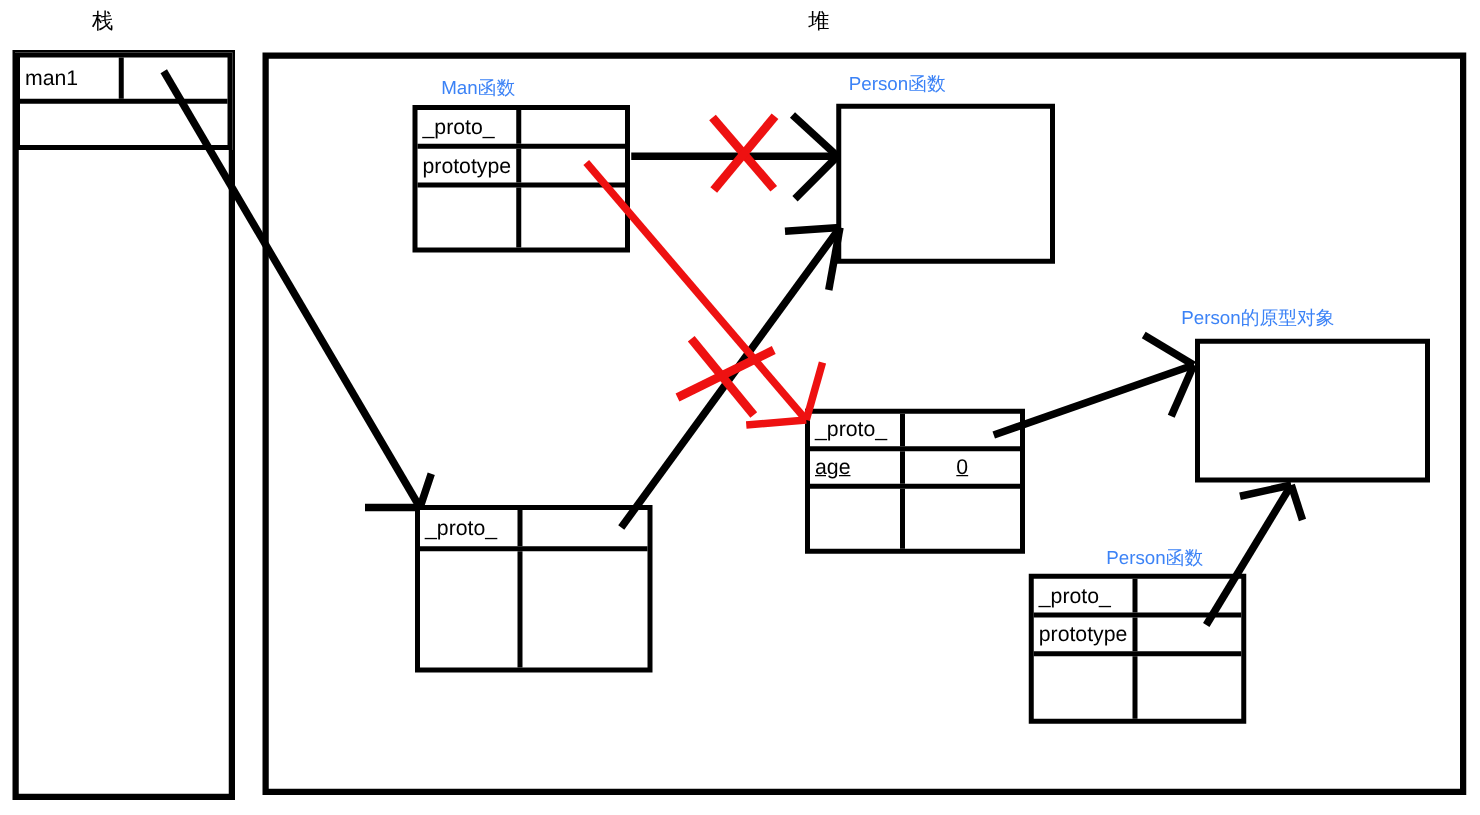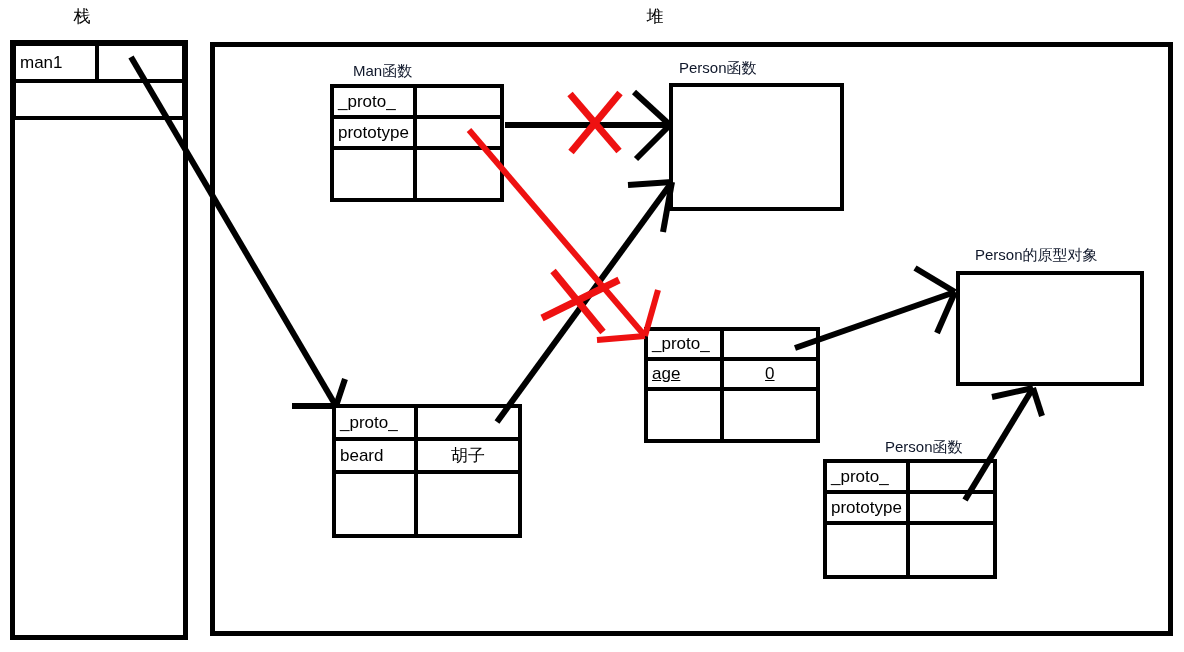--- a/index.html
+++ b/index.html
@@ -74,21 +74,21 @@
   .plain-box {
     position: absolute;
     border: 4px solid #000;
     box-sizing: border-box;
     background: #fff;
   }
   
   .box-caption {
     position: absolute;
     font-size: 15px;
-    color: #0f172a;
+    color: #3b82f6;
     white-space: nowrap;
     line-height: 1;
   }
   
   #arrows {
     position: absolute;
     left: 0;
     top: 0;
     width: 1184px;
     height: 652px;
@@ -148,24 +148,20 @@
 
   <div class="box-caption" style="left:679px; top:60px;">Person函数</div>
 
   <div class="plain-box" style="left:669px; top:83px; width:175px; height:128px;"></div>
 
   <div class="obj-box" style="left:332px; top:404px; width:190px; height:134px;">
     <div class="obj-row" style="flex:0 0 33px;">
       <div class="obj-cell key" style="flex:0 0 45%;">_proto_</div>
       <div class="obj-cell val"></div>
     </div>
-    <div class="obj-row" style="flex:0 0 33px;">
-      <div class="obj-cell key" style="flex:0 0 45%;">beard</div>
-      <div class="obj-cell val">胡子</div>
-    </div>
     <div class="obj-row">
       <div class="obj-cell key" style="flex:0 0 45%;"></div>
       <div class="obj-cell val"></div>
     </div>
   </div>
 
   <div class="obj-box" style="left:644px; top:327px; width:176px; height:116px;">
     <div class="obj-row" style="flex:0 0 30px;">
       <div class="obj-cell key" style="flex:0 0 45%;">_proto_</div>
       <div class="obj-cell val"></div>
@@ -173,21 +169,21 @@
     <div class="obj-row" style="flex:0 0 30px;text-decoration:underline;">
       <div class="obj-cell key" style="flex:0 0 45%;">age</div>
       <div class="obj-cell val">0</div>
     </div>
     <div class="obj-row">
       <div class="obj-cell key" style="flex:0 0 45%;"></div>
       <div class="obj-cell val"></div>
     </div>
   </div>
 
-  <div class="box-caption" style="left:975px; top:247px;">Person的原型对象</div>
+  <div class="box-caption" style="left:945px; top:247px;">Person的原型对象</div>
 
   <div class="plain-box" style="left:956px; top:271px; width:188px; height:115px;"></div>
 
   <div class="box-caption" style="left:858px; top:439px;margin-left:27px;">Person函数</div>
 
   <div class="obj-box" style="left:823px; top:459px; width:174px; height:120px;">
     <div class="obj-row" style="flex:0 0 31px;">
       <div class="obj-cell key">_proto_</div>
       <div class="obj-cell val"></div>
     </div>

